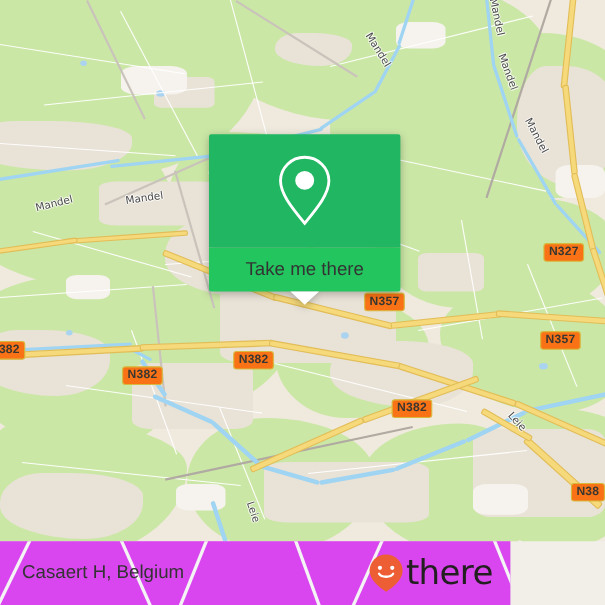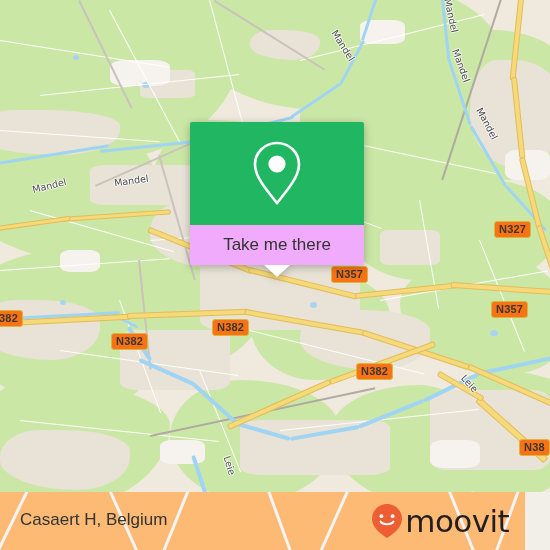--- a/index.html
+++ b/index.html
@@ -135,21 +135,21 @@
     filter: drop-shadow(0 2px 4px rgba(0,0,0,0.28));
   }
   #popup-head {
     height: 103px;
     display: flex;
     align-items: center;
     justify-content: center;
     border-radius: 2px 2px 0 0;
   }
   #popup-body {
-    background: #f0abfc;
+    background: #22c55e;
     height: 40px;
     display: flex;
     align-items: center;
     justify-content: center;
     border-radius: 0 0 2px 2px;
   }
   #popup-label {
     font-size: 17px;
     color: #333333;
     font-family: "Liberation Sans", sans-serif;
@@ -160,23 +160,23 @@
     border-left: 13px solid transparent;
     border-right: 13px solid transparent;
     border-top: 12px solid #ffffff;
   }
 
   
   #bottombar {
     position: absolute;
     left: 0;
     top: 492px;
-    width: 525px;
+    width: 464px;
     height: 58px;
-    background: #fdba74;
+    background: #d946ef;
     overflow: hidden;
   }
   .wm {
     position: absolute;
     background: #f4f4f4;
     transform-origin: 0 0;
   }
   #place-name {
     position: absolute;
     left: 20px;
@@ -386,17 +386,17 @@
 
     <div id="place-name">Casaert H, Belgium</div>
 
     <div id="moovit-logo">
       <svg width="34" height="36" viewBox="0 0 34 36">
         <path d="M17 1 C8.7 1 2 7.6 2 15.7 C2 24.2 10.2 30.6 17 35 C23.8 30.6 32 24.2 32 15.7 C32 7.6 25.3 1 17 1 Z" fill="#EE5E35"></path>
         <circle cx="11.4" cy="13.2" r="1.9" fill="#ffffff"></circle>
         <circle cx="22.6" cy="13.2" r="1.9" fill="#ffffff"></circle>
         <path d="M10.6 18.6 C12.6 22.2 21.4 22.2 23.4 18.6" fill="none" stroke="#ffffff" stroke-width="2.1" stroke-linecap="round"></path>
       </svg>
-      <span id="moovit-wordmark">moovit</span>
+      <span id="moovit-wordmark">there</span>
     </div>
   </div>
 
 </div>
 
 </body></html>

